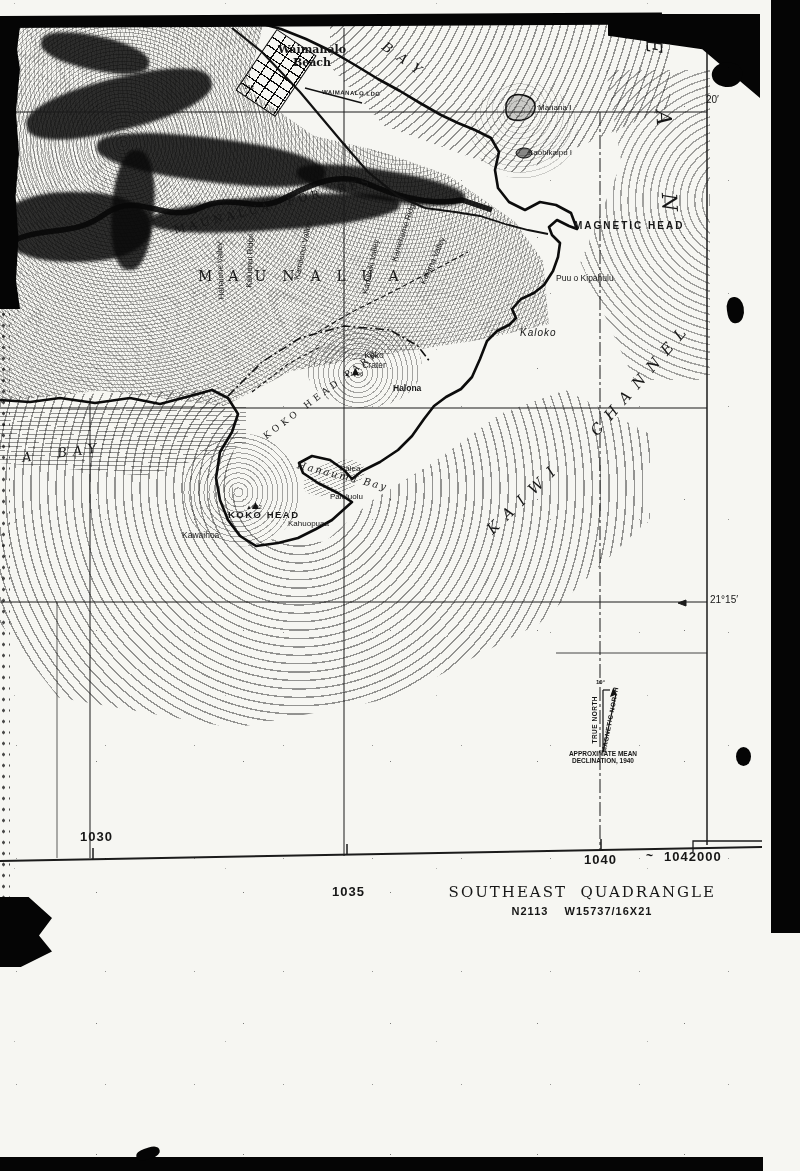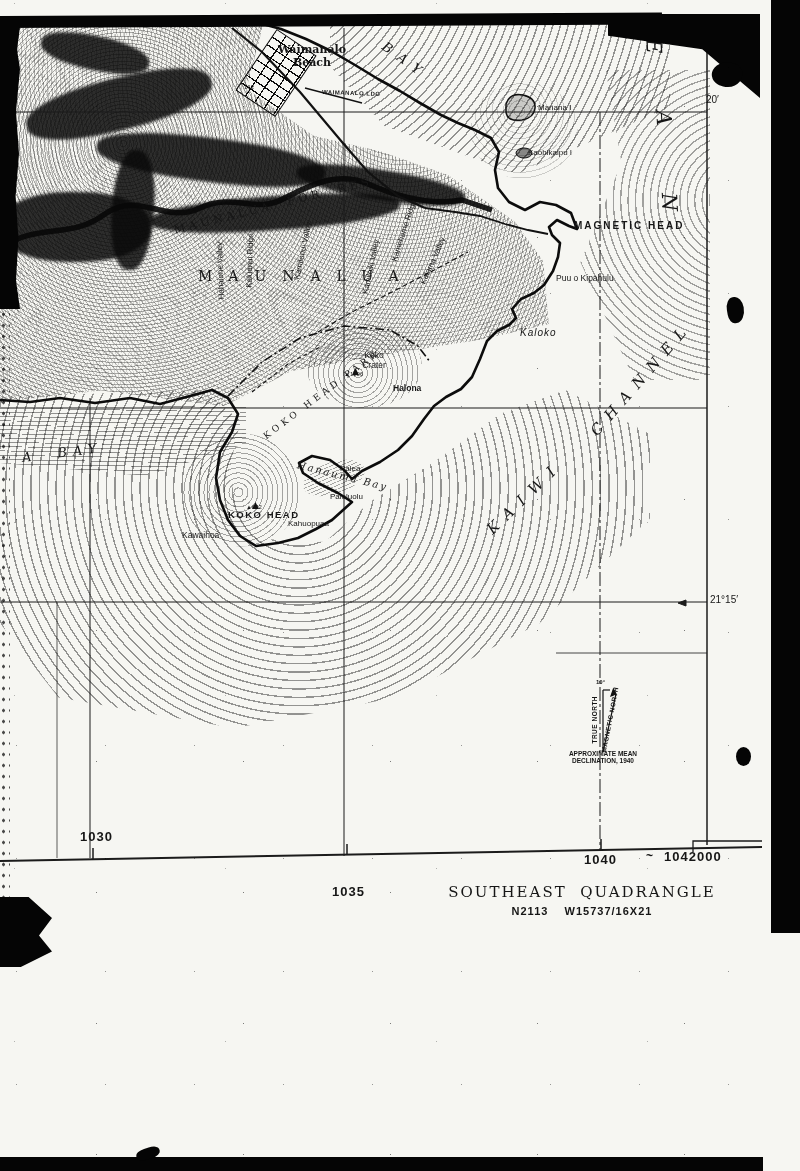--- a/index.html
+++ b/index.html
@@ -169,21 +169,21 @@
   <span class="lbl b ctr" style="left:576px;top:716px;width:68px;font-size:6.5px;letter-spacing:.5px;transform:rotate(-79deg);">MAGNETIC NORTH</span>
   <span class="lbl b ctr" style="left:556px;top:750px;width:94px;font-size:6.5px;">APPROXIMATE MEAN
 DECLINATION, 1940</span>
 
   <span class="lbl b" style="left:80px;top:830px;font-size:13px;letter-spacing:1px;">1030</span>
   <span class="lbl b" style="left:332px;top:858px;font-size:13px;letter-spacing:1px;margin-top:27px;">1035</span>
   <span class="lbl b" style="left:584px;top:853px;font-size:13px;letter-spacing:1px;">1040</span>
   <span class="lbl b" style="left:646px;top:850px;font-size:12px;">~</span>
   <span class="lbl b" style="left:664px;top:850px;font-size:13px;letter-spacing:1px;">1042000</span>
 
-  <span class="lbl serif ctr" style="left:448px;top:884px;width:268px;font-size:15px;letter-spacing:2px;">SOUTHEAST  QUADRANGLE</span>
+  <span class="lbl serif ctr" style="left:448px;top:884px;width:268px;font-size:15px;letter-spacing:2px;text-align:right;">SOUTHEAST  QUADRANGLE</span>
   <span class="lbl b ctr" style="left:448px;top:905px;width:268px;font-size:11px;letter-spacing:1px;">N2113    W15737/16X21</span>
 
   <div style="position:absolute;left:252px;top:36px;width:46px;height:72px;transform:rotate(34deg);border:1.5px solid #0a0a0a;
        background-image:repeating-linear-gradient(0deg,transparent 0 8px,#0a0a0a 8px 9.2px),repeating-linear-gradient(90deg,transparent 0 10px,#0a0a0a 10px 11.2px);"></div>
 
   <div class="ink" style="left:0;top:16px;width:662px;height:12px;transform:rotate(-.3deg);transform-origin:left center;"></div>
   <div class="ink" style="left:608px;top:14px;width:152px;height:84px;clip-path:polygon(0 0,100% 0,100% 100%,62% 42%,0 26%);"></div>
   <div class="ink" style="left:771px;top:0;width:29px;height:933px;"></div>
   <div class="ink" style="left:0;top:27px;width:20px;height:282px;clip-path:polygon(0 0,100% 0,85% 8%,100% 15%,80% 30%,95% 45%,78% 60%,92% 75%,80% 90%,100% 100%,0 100%);"></div>
   <div style="position:absolute;left:0;top:309px;width:10px;height:592px;opacity:.7;

